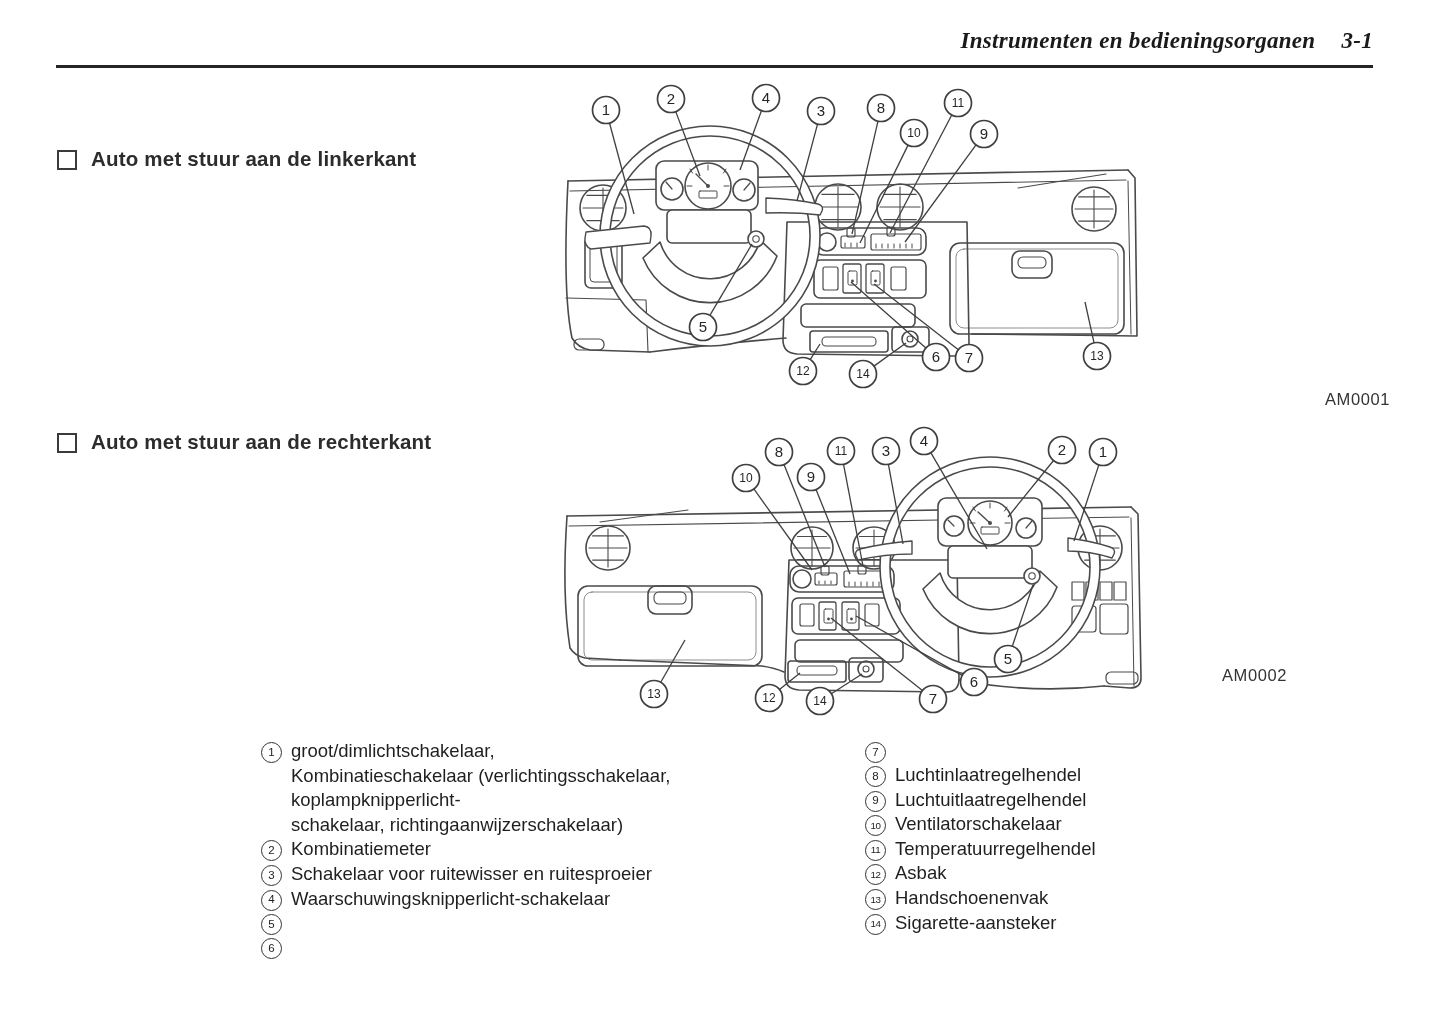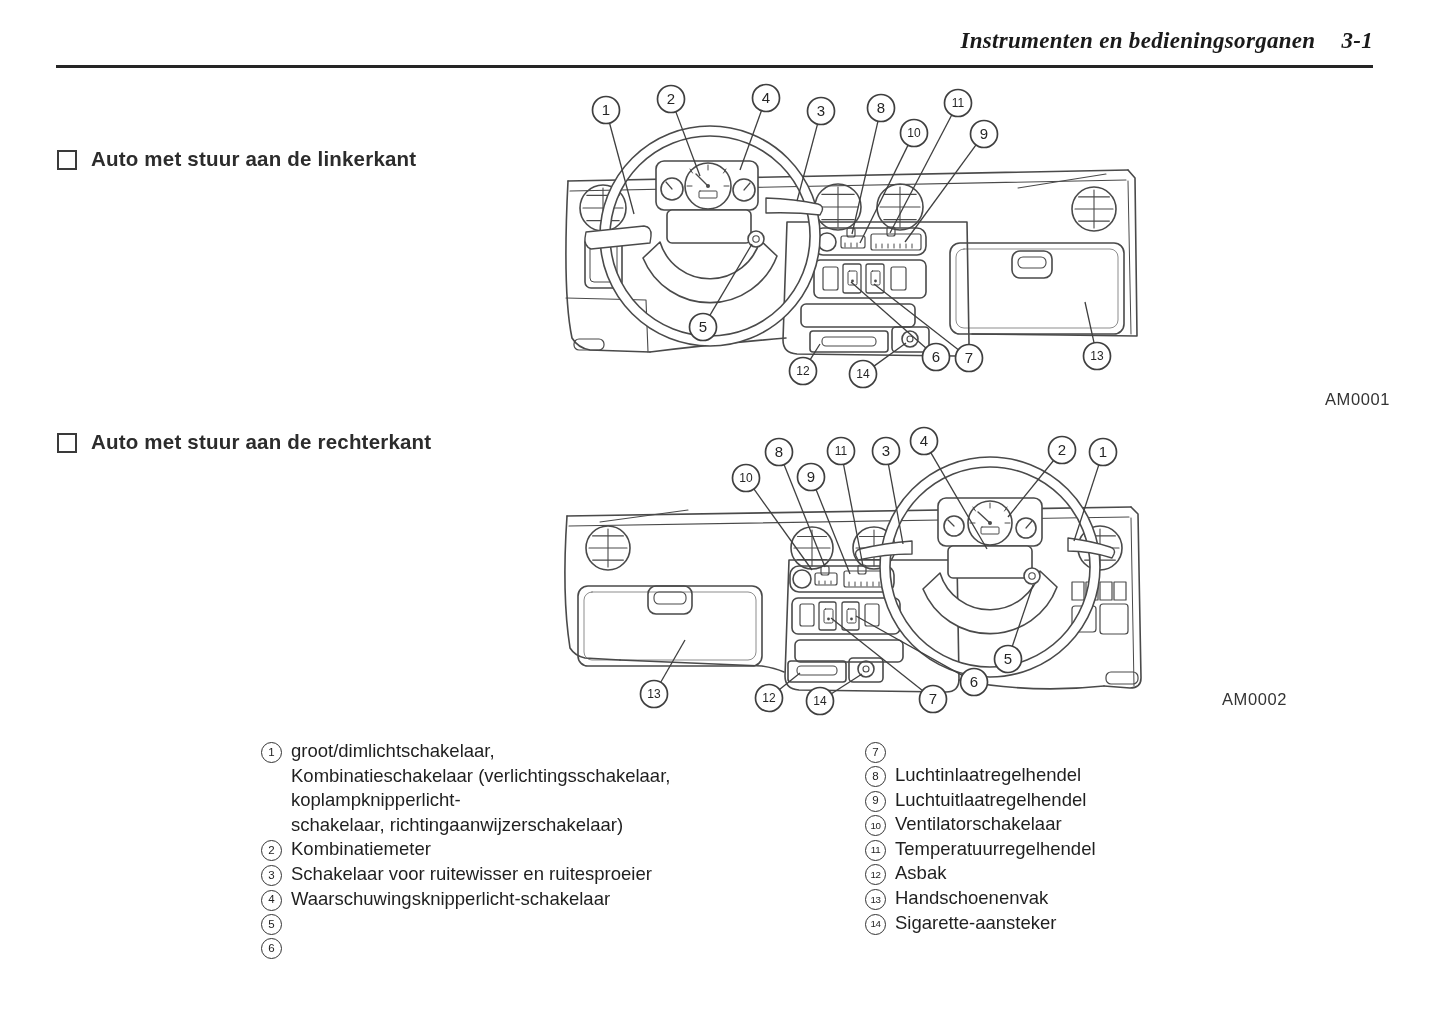--- a/index.html
+++ b/index.html
@@ -339,21 +339,21 @@
         <circle cx="654" cy="694" r="13.5" fill="#fff" stroke="#3f3f3f" stroke-width="1.7"></circle>
         <text x="654" y="698.2" font-size="12" class="co">13</text>
         <line x1="779.508576032917" y1="689.5253419089379" x2="800" y2="673" stroke="#3f3f3f" stroke-width="1.3"></line>
         <circle cx="769" cy="698" r="13.5" fill="#fff" stroke="#3f3f3f" stroke-width="1.7"></circle>
         <text x="769" y="702.2" font-size="12" class="co">12</text>
         <line x1="831.3559094175835" y1="693.6997725172678" x2="862" y2="674" stroke="#3f3f3f" stroke-width="1.3"></line>
         <circle cx="820" cy="701" r="13.5" fill="#fff" stroke="#3f3f3f" stroke-width="1.7"></circle>
         <text x="820" y="705.2" font-size="12" class="co">14</text>
       </g>
   </svg>
-  <div class="fig-label" style="left:1222px;top:666px;margin-top:24px;">AM0002</div>
+  <div class="fig-label" style="left:1222px;top:666px;">AM0002</div>
 
   <div class="legend-col" style="left:261px;">
       <div class="legend-item">
         <span class="num-badge">1</span>
         <div class="legend-lines">
           <div>groot/dimlichtschakelaar,</div>
           <div>Kombinatieschakelaar (verlichtingsschakelaar,</div>
           <div>koplampknipperlicht-</div>
           <div>schakelaar, richtingaanwijzerschakelaar)</div>
         </div>

